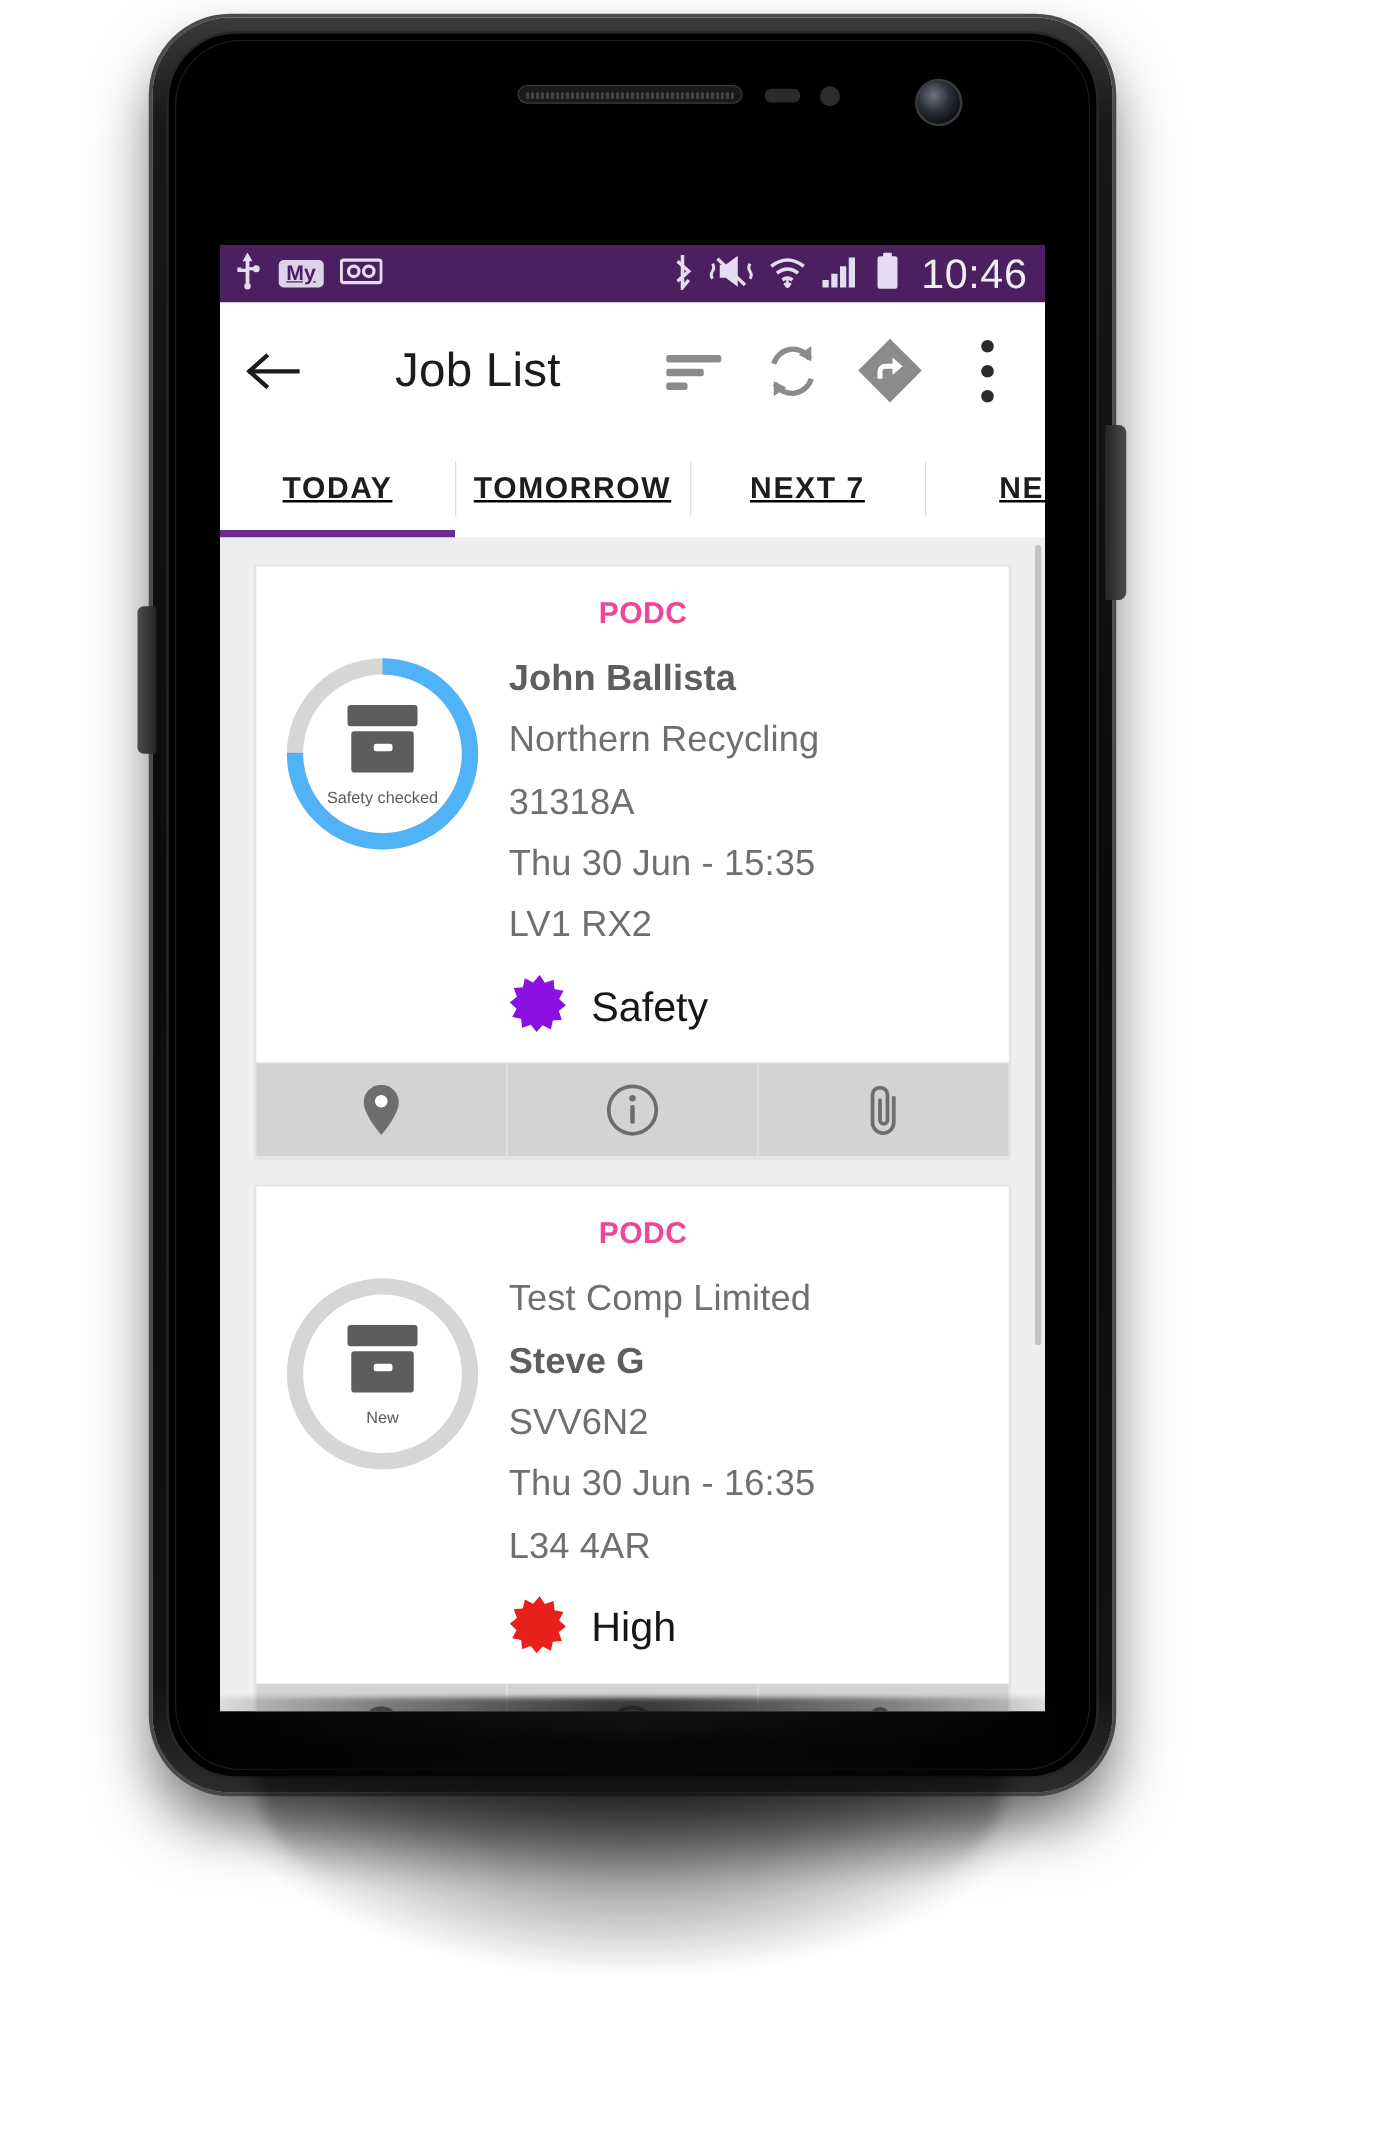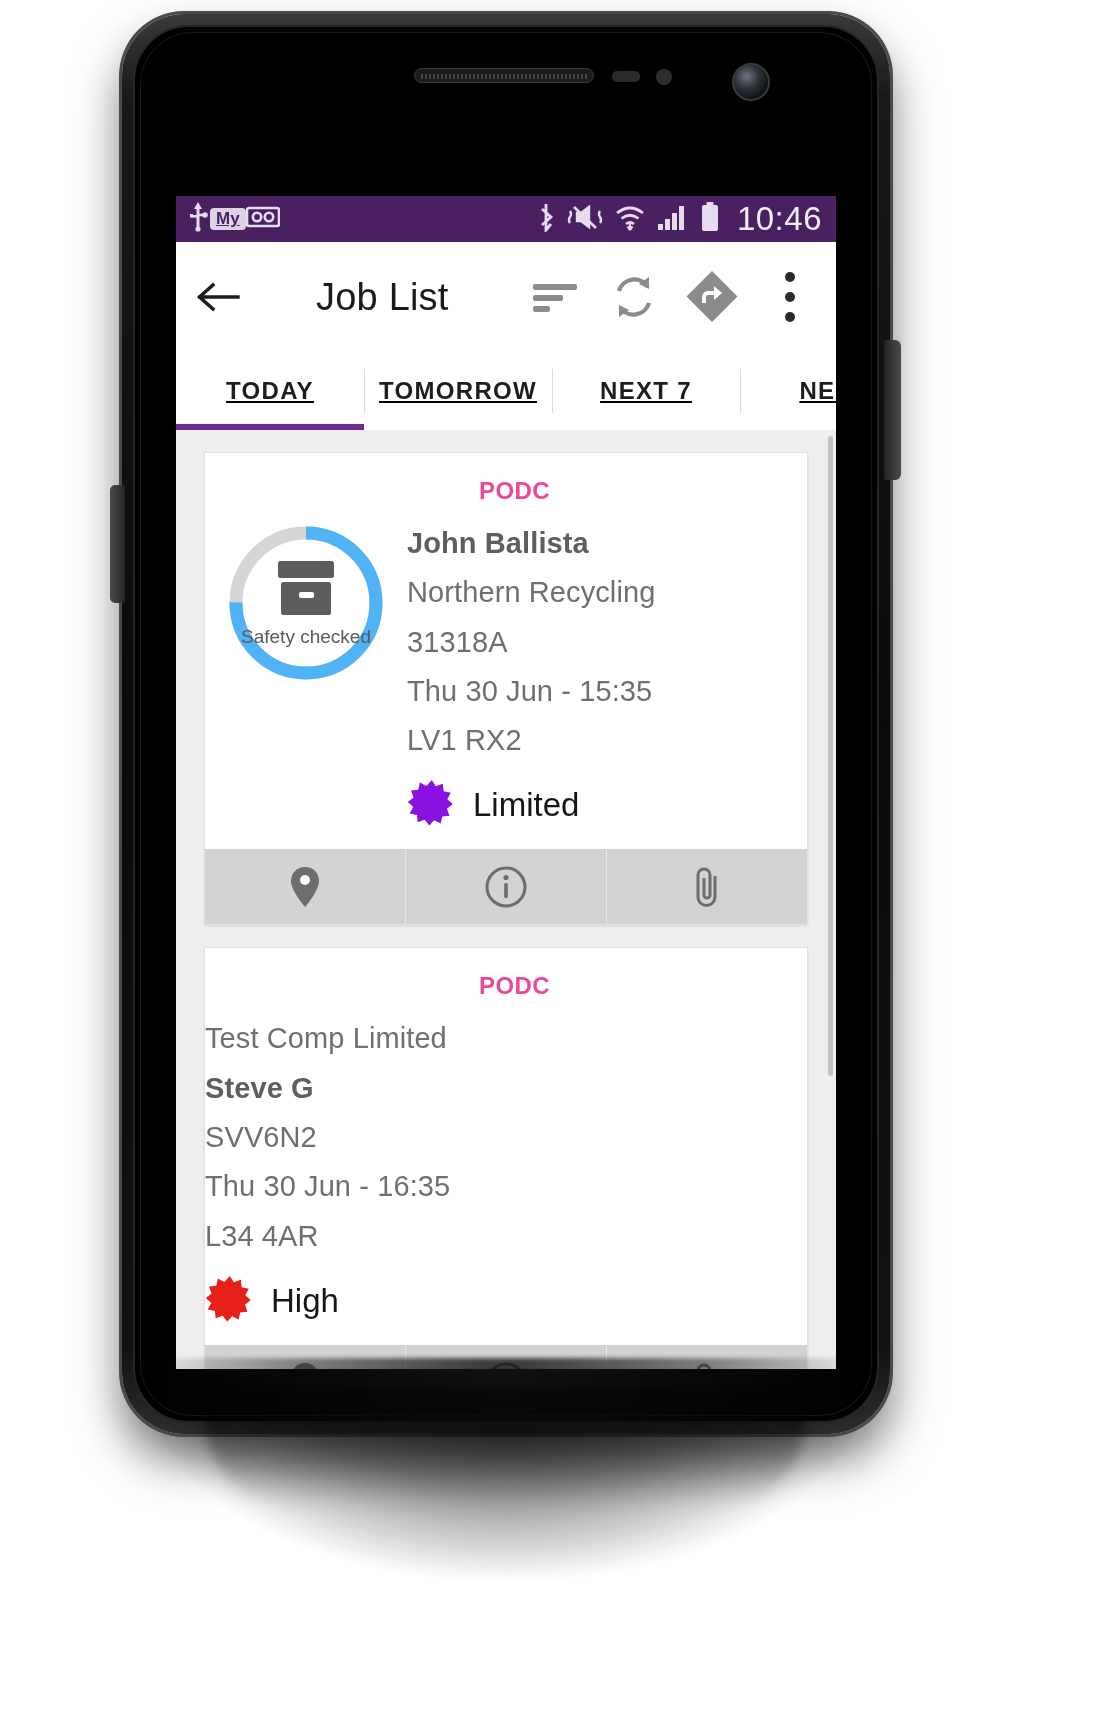--- a/index.html
+++ b/index.html
@@ -63,21 +63,21 @@
     position: absolute; left: 176px; top: 196px;
     width: 660px; height: 1173px;
     background: #ffffff; overflow: hidden;
   }
 
   
   .statusbar {
     height: 46px; background: #4a2061; display:flex; align-items:center;
     padding: 0 14px 0 10px; color:#e6dcef;
   }
-  .sb-left { display:flex; align-items:center; }
+  .sb-left { display:flex; align-items:center; gap: 13px; }
   .sb-right { margin-left:auto; display:flex; align-items:center; gap: 11px; justify-content: flex-end; }
   .sb-time { font-size: 33px; color:#f2ecf6; letter-spacing:.5px; margin-left:6px; }
   .sb-my {
     background:#ded2e8; color:#4a2061; font-size:17px; font-weight:600;
     border-radius:4px; padding:2px 6px 1px; line-height:1.1;
   }
   .sb-my span{ text-decoration: underline; }
 
   
   .toolbar {
@@ -129,21 +129,21 @@
     padding-top: 4px;
   }
   .ring-wrap { position:relative; width:160px; height:160px; }
   .ring { position:absolute; inset:0; }
   .ring-inner {
     position:absolute; inset:0; display:flex; flex-direction:column;
     align-items:center; justify-content:center;
   }
   .box-icon { margin-bottom: 2px; }
   .ring-label {
-    font-size: 19px; color:#5a5a5a; margin-top: 3px; white-space:nowrap;
+    font-size: 13px; color:#5a5a5a; margin-top: 3px; white-space:nowrap;
   }
   .info-col { flex:1; padding-right: 18px; }
   .line { font-size: 29px; color:#6f6f6f; line-height: 1.70; letter-spacing:.1px; }
   .line.strong { font-weight: 700; color:#5e5e5e; }
   .prio-row { display:flex; align-items:center; gap: 18px; margin-top: 14px; }
   .prio-label { font-size: 33px; color:#161616; }
 
   .card-actions { display:flex; border-top:1px solid #d2d2d2; }
   .act {
     flex:1; height: 74px; background:#d3d3d3;
@@ -360,21 +360,21 @@
             <div class="line">Northern Recycling</div>
             <div class="line">31318A</div>
             <div class="line">Thu 30 Jun - 15:35</div>
             <div class="line">LV1 RX2</div>
             <div class="prio-row">
               <span>
                 <svg width="48" height="48" viewBox="0 0 48 48">
                   <polygon fill="#8a11e0" points="24,1 28.2,7.4 35.4,4.9 36.2,12.5 43.6,14.1 40,20.9 45.6,25.9 39.7,30.7 42.3,37.9 34.8,38.6 33.2,46 26.4,42.4 21.4,48 16.6,42.1 9.4,44.7 8.7,37.2 1.3,35.6 4.9,28.8 -0.7,23.8 5.2,19 2.6,11.8 10.1,11.1 11.7,3.7 18.5,7.3" transform="translate(1.5,0) scale(0.97)"></polygon>
                 </svg>
               </span>
-              <span class="prio-label">Limited</span>
+              <span class="prio-label">Safety</span>
             </div>
           </div>
         </div>
         <div class="card-actions">
           <div class="act">
             <svg width="32" height="44" viewBox="0 0 32 44">
                 <path d="M16 2 C8 2 2 8 2 16 C2 26 16 42 16 42 C16 42 30 26 30 16 C30 8 24 2 16 2 Z" fill="#6d6d6d"></path>
                 <circle cx="16" cy="15" r="5" fill="#fff"></circle>
               </svg>
           </div>
@@ -389,20 +389,39 @@
             <svg width="36" height="46" viewBox="0 0 36 46">
                 <path d="M26 12 L26 33 a8.5 8.5 0 0 1 -17 0 L9 11 a6 6 0 0 1 12 0 L21 31 a3 3 0 0 1 -6 0 L15 14" fill="none" stroke="#6d6d6d" stroke-width="3"></path>
               </svg>
           </div>
         </div>
       </div>
 
       <div class="card">
         <div class="card-title">PODC</div>
         <div class="card-body">
+          <div class="status-col">
+            <div class="ring-wrap">
+              <svg class="ring" viewBox="0 0 160 160">
+                <circle cx="80" cy="80" r="70" fill="none" stroke="#d6d6d6" stroke-width="13"></circle>
+              </svg>
+              <div class="ring-inner">
+                <span class="box-icon">
+                  <svg width="62" height="58" viewBox="0 0 62 58">
+                      <g fill="#5d5d5d">
+                    <rect x="3" y="2" width="56" height="17" rx="2.5"></rect>
+                    <rect x="6" y="23" width="50" height="33" rx="2.5"></rect>
+                    <rect x="24" y="33" width="15" height="6" rx="2" fill="#fff"></rect>
+                  </g>
+                    </svg>
+                </span>
+                <span class="ring-label">New</span>
+              </div>
+            </div>
+          </div>
           <div class="info-col">
             <div class="line">Test Comp Limited</div>
             <div class="line strong">Steve G</div>
             <div class="line">SVV6N2</div>
             <div class="line">Thu 30 Jun - 16:35</div>
             <div class="line">L34 4AR</div>
             <div class="prio-row">
               <span>
                 <svg width="48" height="48" viewBox="0 0 48 48">
                   <polygon fill="#e8201c" points="24,1 28.2,7.4 35.4,4.9 36.2,12.5 43.6,14.1 40,20.9 45.6,25.9 39.7,30.7 42.3,37.9 34.8,38.6 33.2,46 26.4,42.4 21.4,48 16.6,42.1 9.4,44.7 8.7,37.2 1.3,35.6 4.9,28.8 -0.7,23.8 5.2,19 2.6,11.8 10.1,11.1 11.7,3.7 18.5,7.3" transform="translate(1.5,0) scale(0.97)"></polygon>

